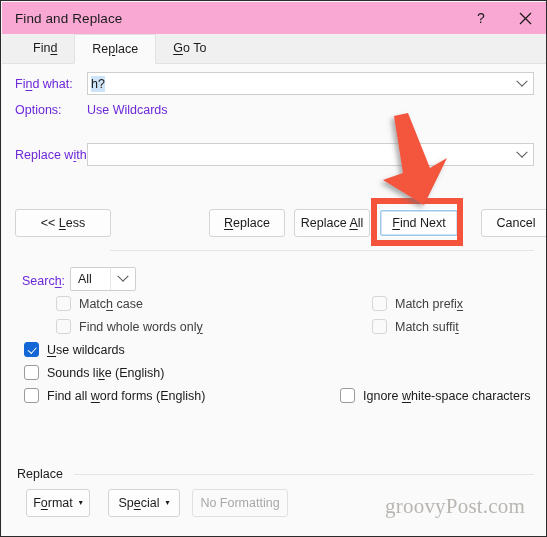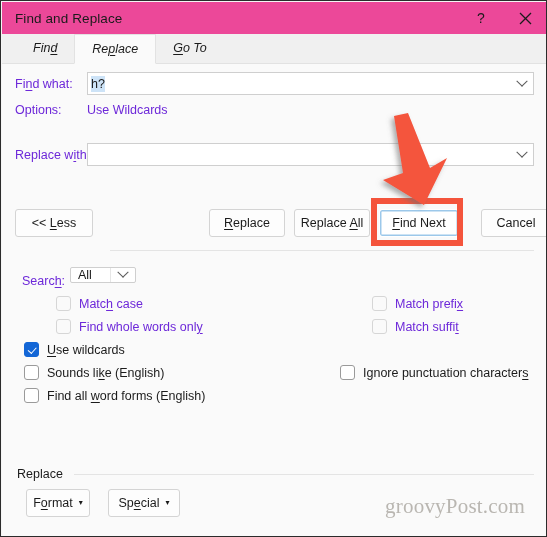--- a/index.html
+++ b/index.html
@@ -19,21 +19,21 @@
     background: #f5f5f5;
     border: 1px solid #2b2b2b;
     overflow: hidden;
   }
 
   
   #titlebar {
     position: absolute;
     left: 1px; top: 1px;
     width: 545px; height: 32px;
-    background: #ec4899;
+    background: #f9a8d4;
     display: flex;
     align-items: center;
   }
   #title-text {
     margin-left: 13px;
     font-size: 13.5px;
     color: #1b1b1b;
     letter-spacing: 0.1px;
   }
   .winbtn {
@@ -57,21 +57,20 @@
     padding-left: 14px;
   }
   .tab {
     height: 30px;
     padding: 0 17px;
     display: flex; align-items: center;
     font-size: 12.5px;
     color: #1b1b1b;
     background: transparent;
     cursor: default;
-    font-style: italic;
   }
   .tab.active {
     background: #fafafa;
     border-left: 1px solid #e2e2e2;
     border-right: 1px solid #e2e2e2;
     border-top: 1px solid #e2e2e2;
     border-bottom: 1px solid #fafafa;
     margin-bottom: -1px;
   }
   .u { text-decoration: underline; text-underline-offset: 2px; }
@@ -158,21 +157,21 @@
   }
   .group-line {
     position: absolute;
     height: 1px;
     background: #e4e4e4;
   }
 
   
   .select {
     position: absolute;
-    height: 16px;
+    height: 24px;
     background: #ffffff;
     border: 1px solid #cfcfcf;
     border-radius: 2px;
     display: flex;
     align-items: stretch;
   }
   .select-text {
     flex: 1;
     display: flex; align-items: center;
     padding-left: 7px;
@@ -187,21 +186,21 @@
 
   
   .cbrow {
     position: absolute;
     display: flex;
     align-items: center;
     font-size: 12.5px;
     color: #1b1b1b;
     white-space: nowrap;
   }
-  .cbrow.disabled { color: #6d28d9; padding-left: 32px; }
+  .cbrow.disabled { color: #404040; padding-left: 32px; }
   .cbox {
     width: 15px; height: 15px;
     border: 1px solid #9a9a9a;
     border-radius: 3px;
     background: #ffffff;
     margin-right: 8px;
     flex: 0 0 auto;
     position: relative;
   }
   .cbrow.disabled .cbox { border-color: #d6d6d6; background: #fafafa; }
@@ -293,21 +292,21 @@
 
     <div class="combo" style="left:85px; top:79px; width:447px;">
       <div class="combo-text" placeholder="">
         <span></span>
       </div>
       <div class="combo-arrow">
         <span class="chev"></span>
       </div>
     </div>
 
-    <div class="btn" style="left:13px; top:145px; width:78px;">
+    <div class="btn" style="left:13px; top:145px; width:96px;">
       <span>&lt;&lt; <span class="u">L</span>ess</span>
     </div>
 
     <div class="btn" style="left:207px; top:145px; width:76px;">
       <span><span class="u">R</span>eplace</span>
     </div>
 
     <div class="btn" style="left:292px; top:145px; width:76px;">
       <span>Replace <span class="u">A</span>ll</span>
     </div>
@@ -359,39 +358,42 @@
     <div class="cbrow disabled" style="left:338px; top:232px;">
       <span class="cbox"></span>
       <span>Match prefi<span class="u">x</span></span>
     </div>
 
     <div class="cbrow disabled" style="left:338px; top:255px;">
       <span class="cbox"></span>
       <span>Match suffi<span class="u">t</span></span>
     </div>
 
-    <div class="cbrow" style="left:338px; top:301px;">
-      <span class="cbox"></span>
-      <span>Ignore punctuation character<span class="u">s</span></span>
-    </div>
-
+
+    <div class="cbrow" style="left:338px; top:324px;">
+      <span class="cbox"></span>
+      <span>Ignore <span class="u">w</span>hite-space characters</span>
+    </div>
 
     <div class="group-label" style="left:15px; top:403px;">Replace</div>
     <div class="group-line" style="left:72px; top:410px; width:460px;"></div>
 
     <div class="btn" style="left:24px; top:425px; width:64px;">
       <span>F<span class="u">o</span>rmat</span>
       <span class="caret">▾</span>
     </div>
 
     <div class="btn" style="left:106px; top:425px; width:72px;">
       <span>Sp<span class="u">e</span>cial</span>
       <span class="caret">▾</span>
     </div>
 
+    <div class="btn disabled" style="left:190px; top:425px; width:96px;">
+      <span>No Formatting</span>
+    </div>
 
     <div id="watermark">groovyPost.com</div>
   </div>
 </div>
 
 <div id="anno">
   <div id="hl-box"></div>
 
   <svg width="547" height="537" style="position:absolute;left:0;top:0;" aria-hidden="true">
     <defs>

